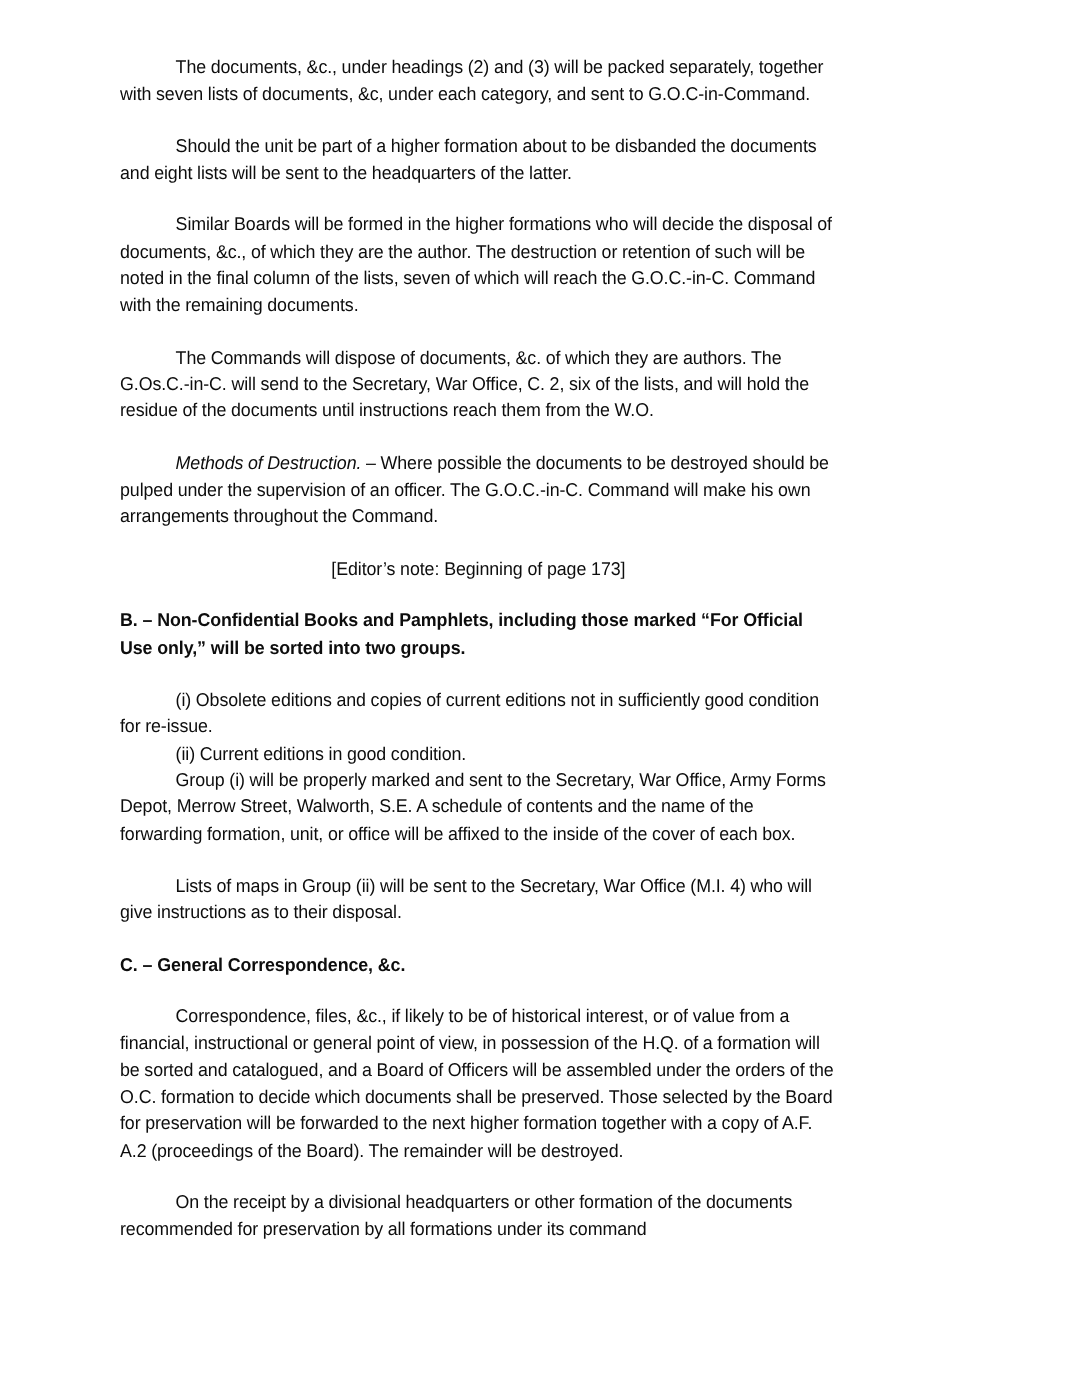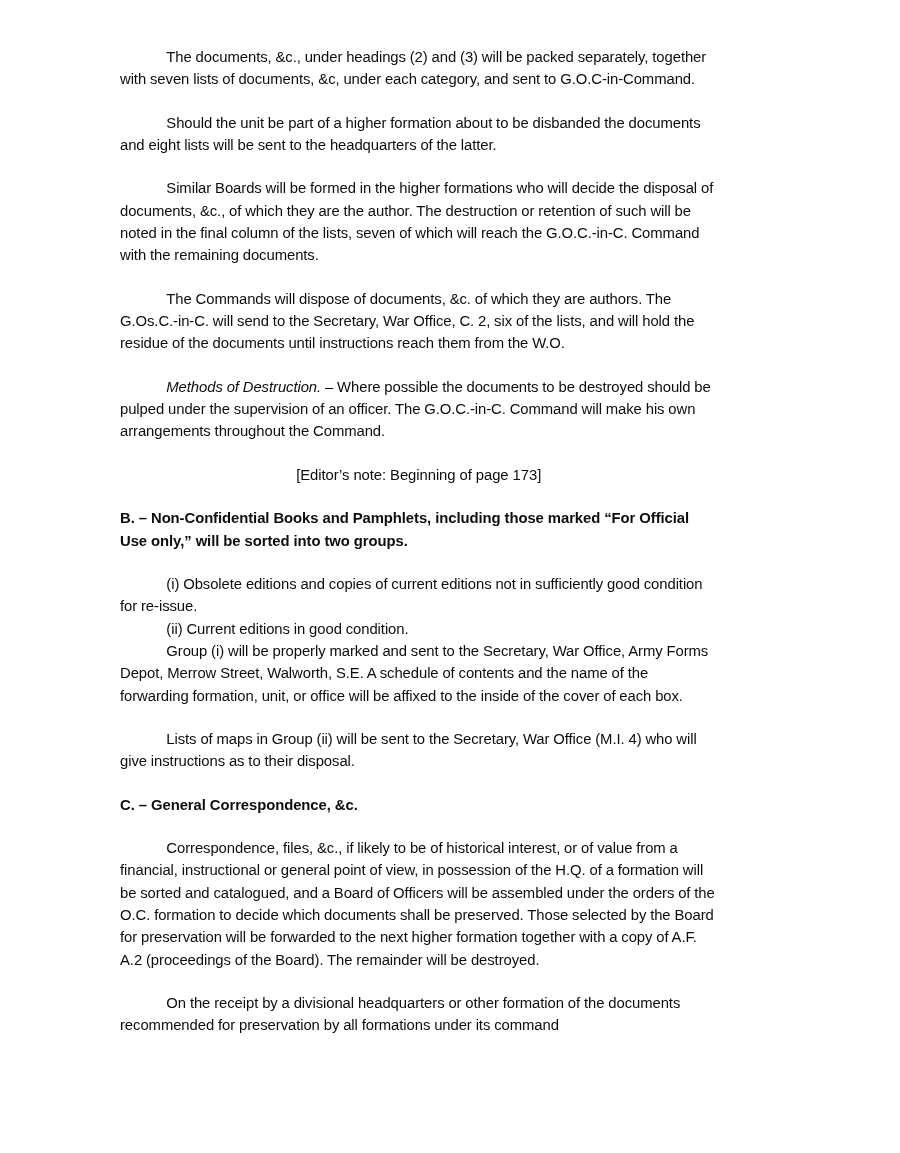--- a/index.html
+++ b/index.html
@@ -19,21 +19,21 @@
   .page {
     position: relative;
     width: 900px;
     height: 1153px;
     background: #ffffff;
     box-sizing: border-box;
   }
 
   .text-column {
     position: absolute;
-    left: 120px;
+    left: 100px;
     top: 46px;
     width: 619px;
   }
 
   
   .para {
     font-size: 15.4px;
     line-height: 22.35px;
     letter-spacing: -0.08px;
     text-indent: 48px;

